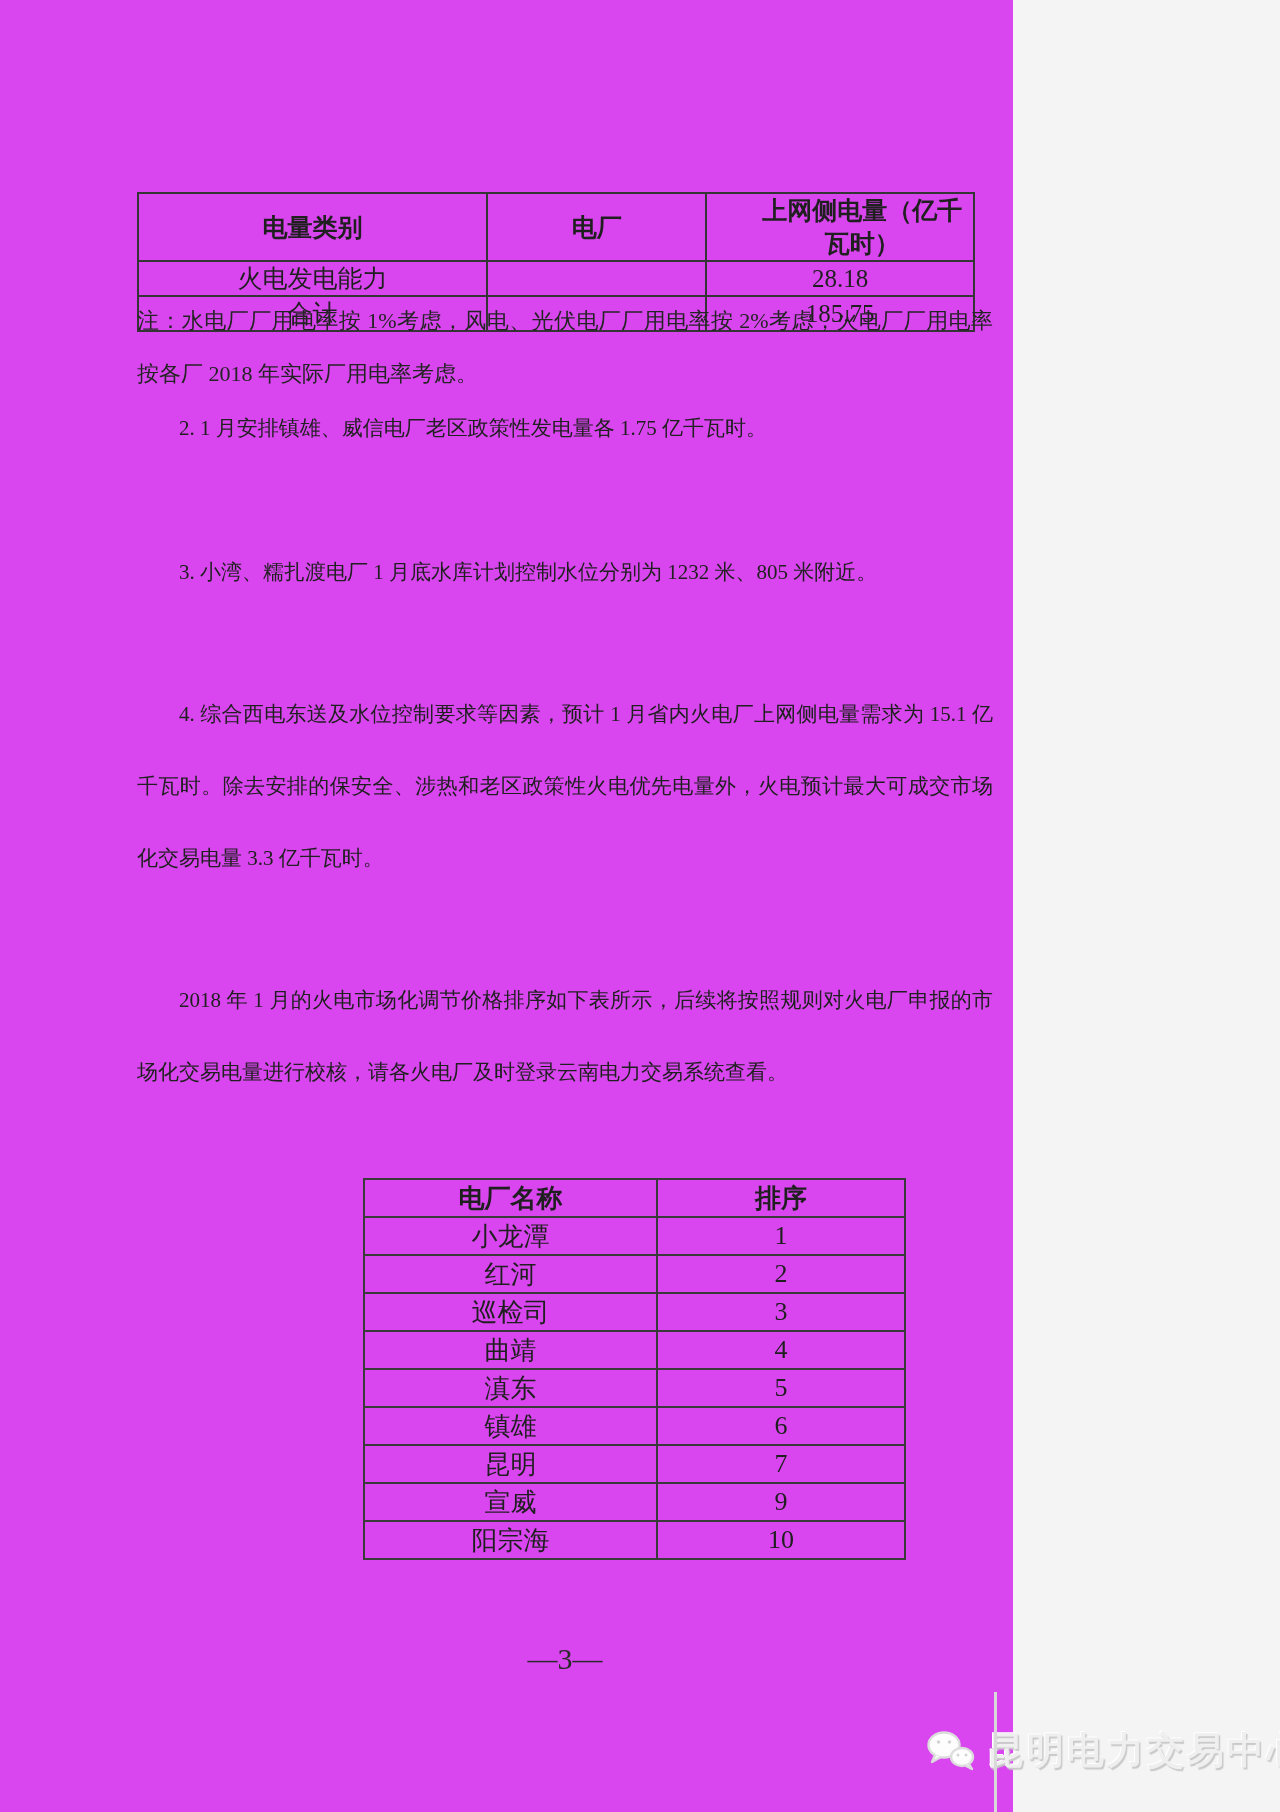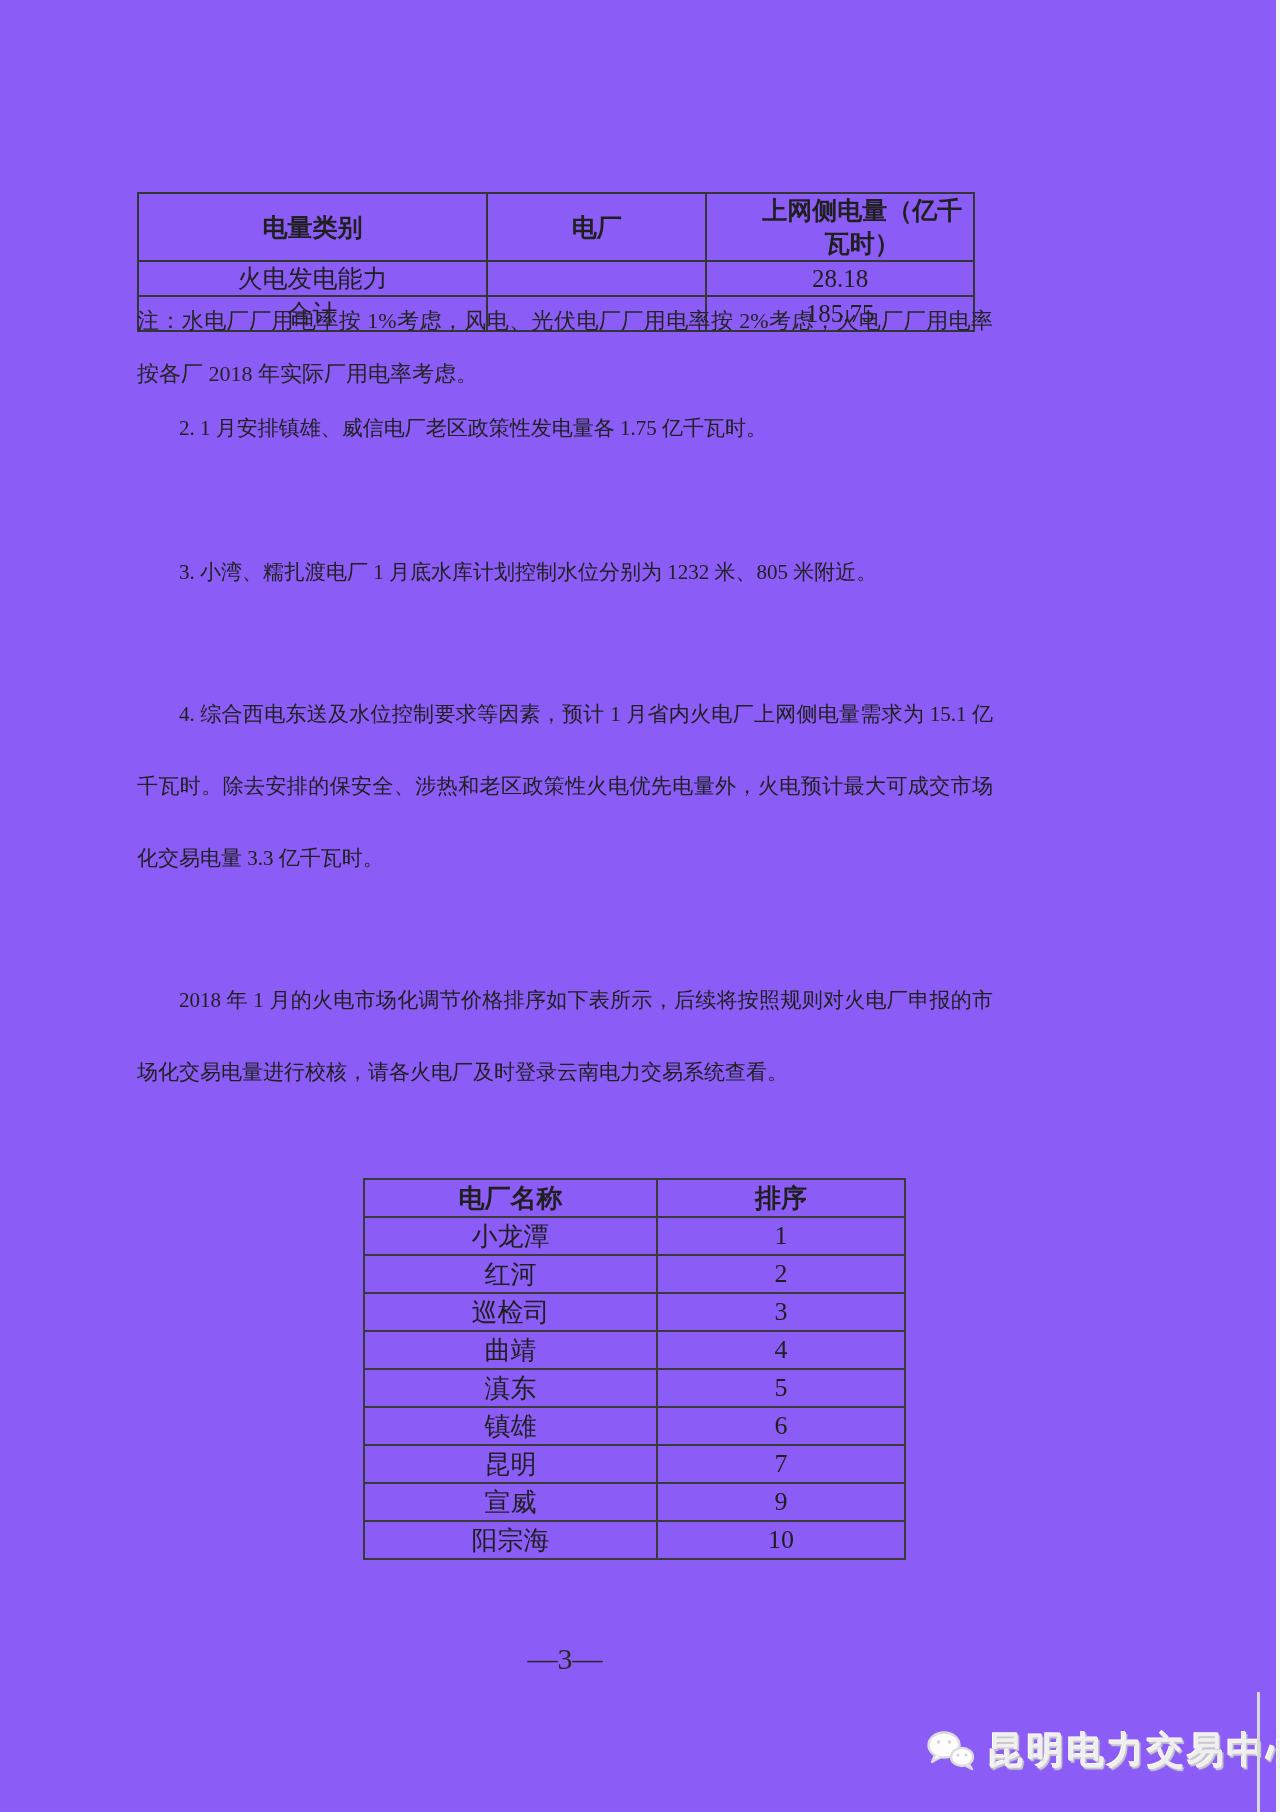--- a/index.html
+++ b/index.html
@@ -7,22 +7,22 @@
   body {
     background: #f4f4f4;
     font-family: "Liberation Serif", "DejaVu Serif", serif;
     color: #1f1f1f;
     position: relative;
     overflow: hidden;
   }
   .page {
     position: absolute;
     left: 0; top: 0;
-    width: 1276px; height: 1812px;
-    background: #8b5cf6;
+    width: 1013px; height: 1812px;
+    background: #d946ef;
   }
 
   
   .cap-table { position: absolute; left: 137px; top: 192px; }
   .cap-table table { border-collapse: collapse; width: 838px; }
   .cap-table th, .cap-table td {
     border: 2px solid #353535;
     text-align: center;
     font-size: 25px;
     vertical-align: middle;

